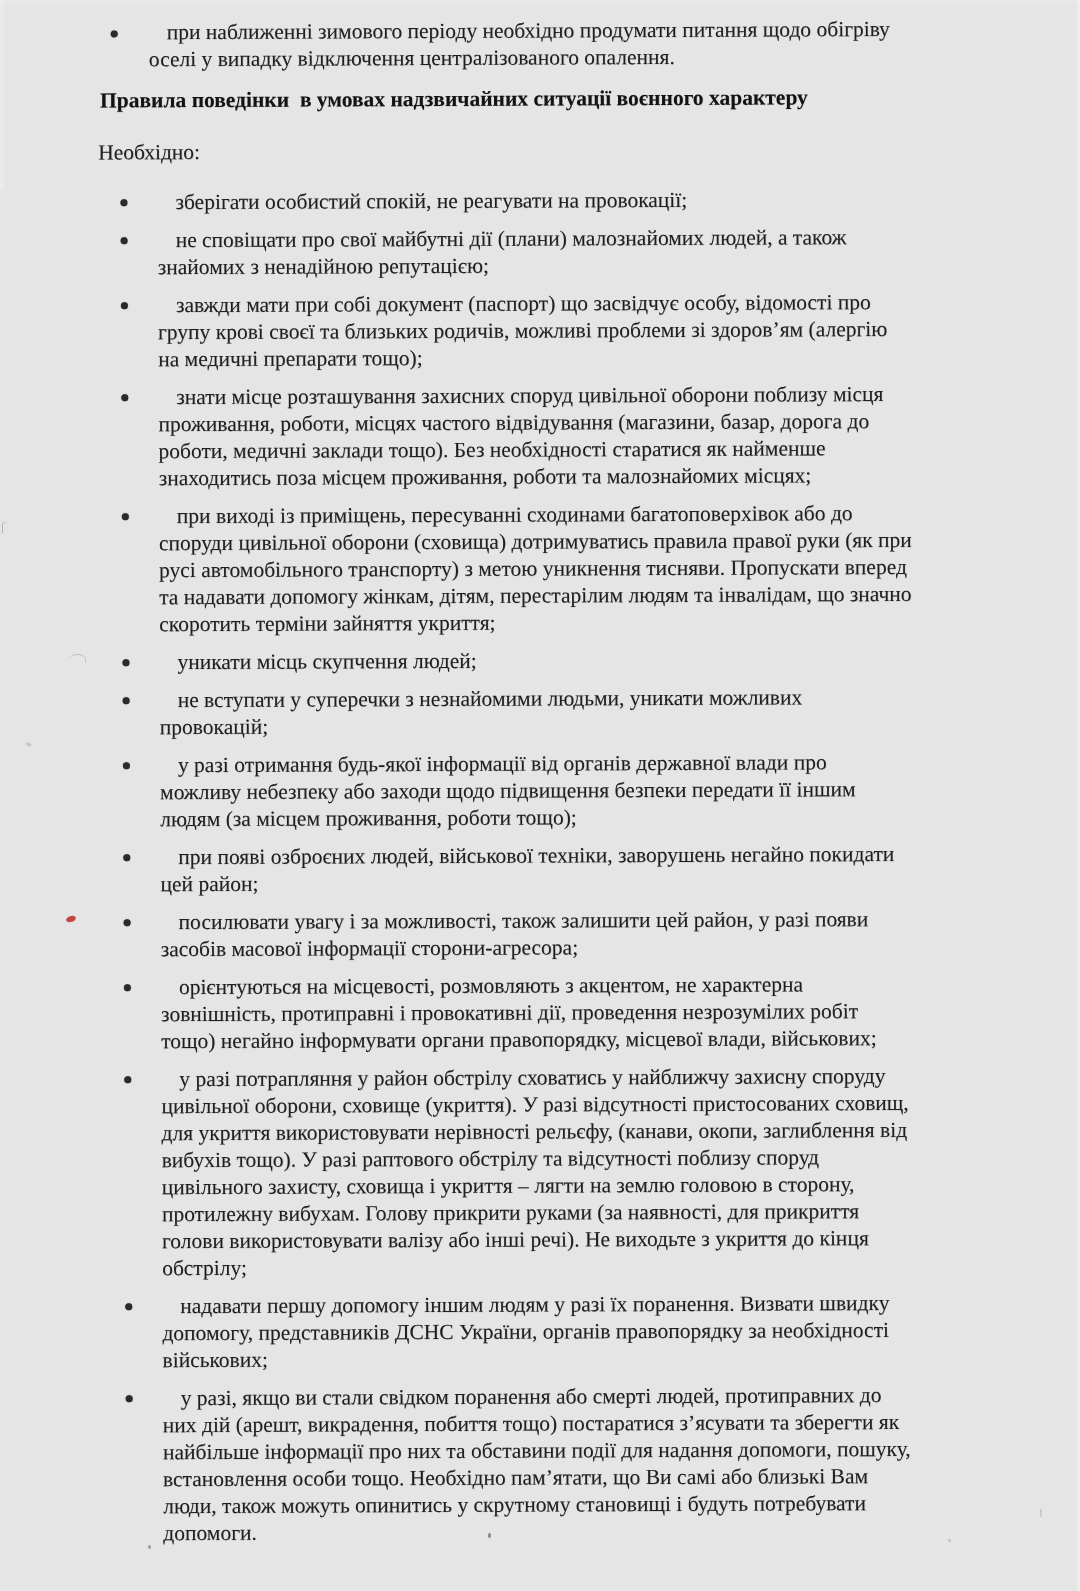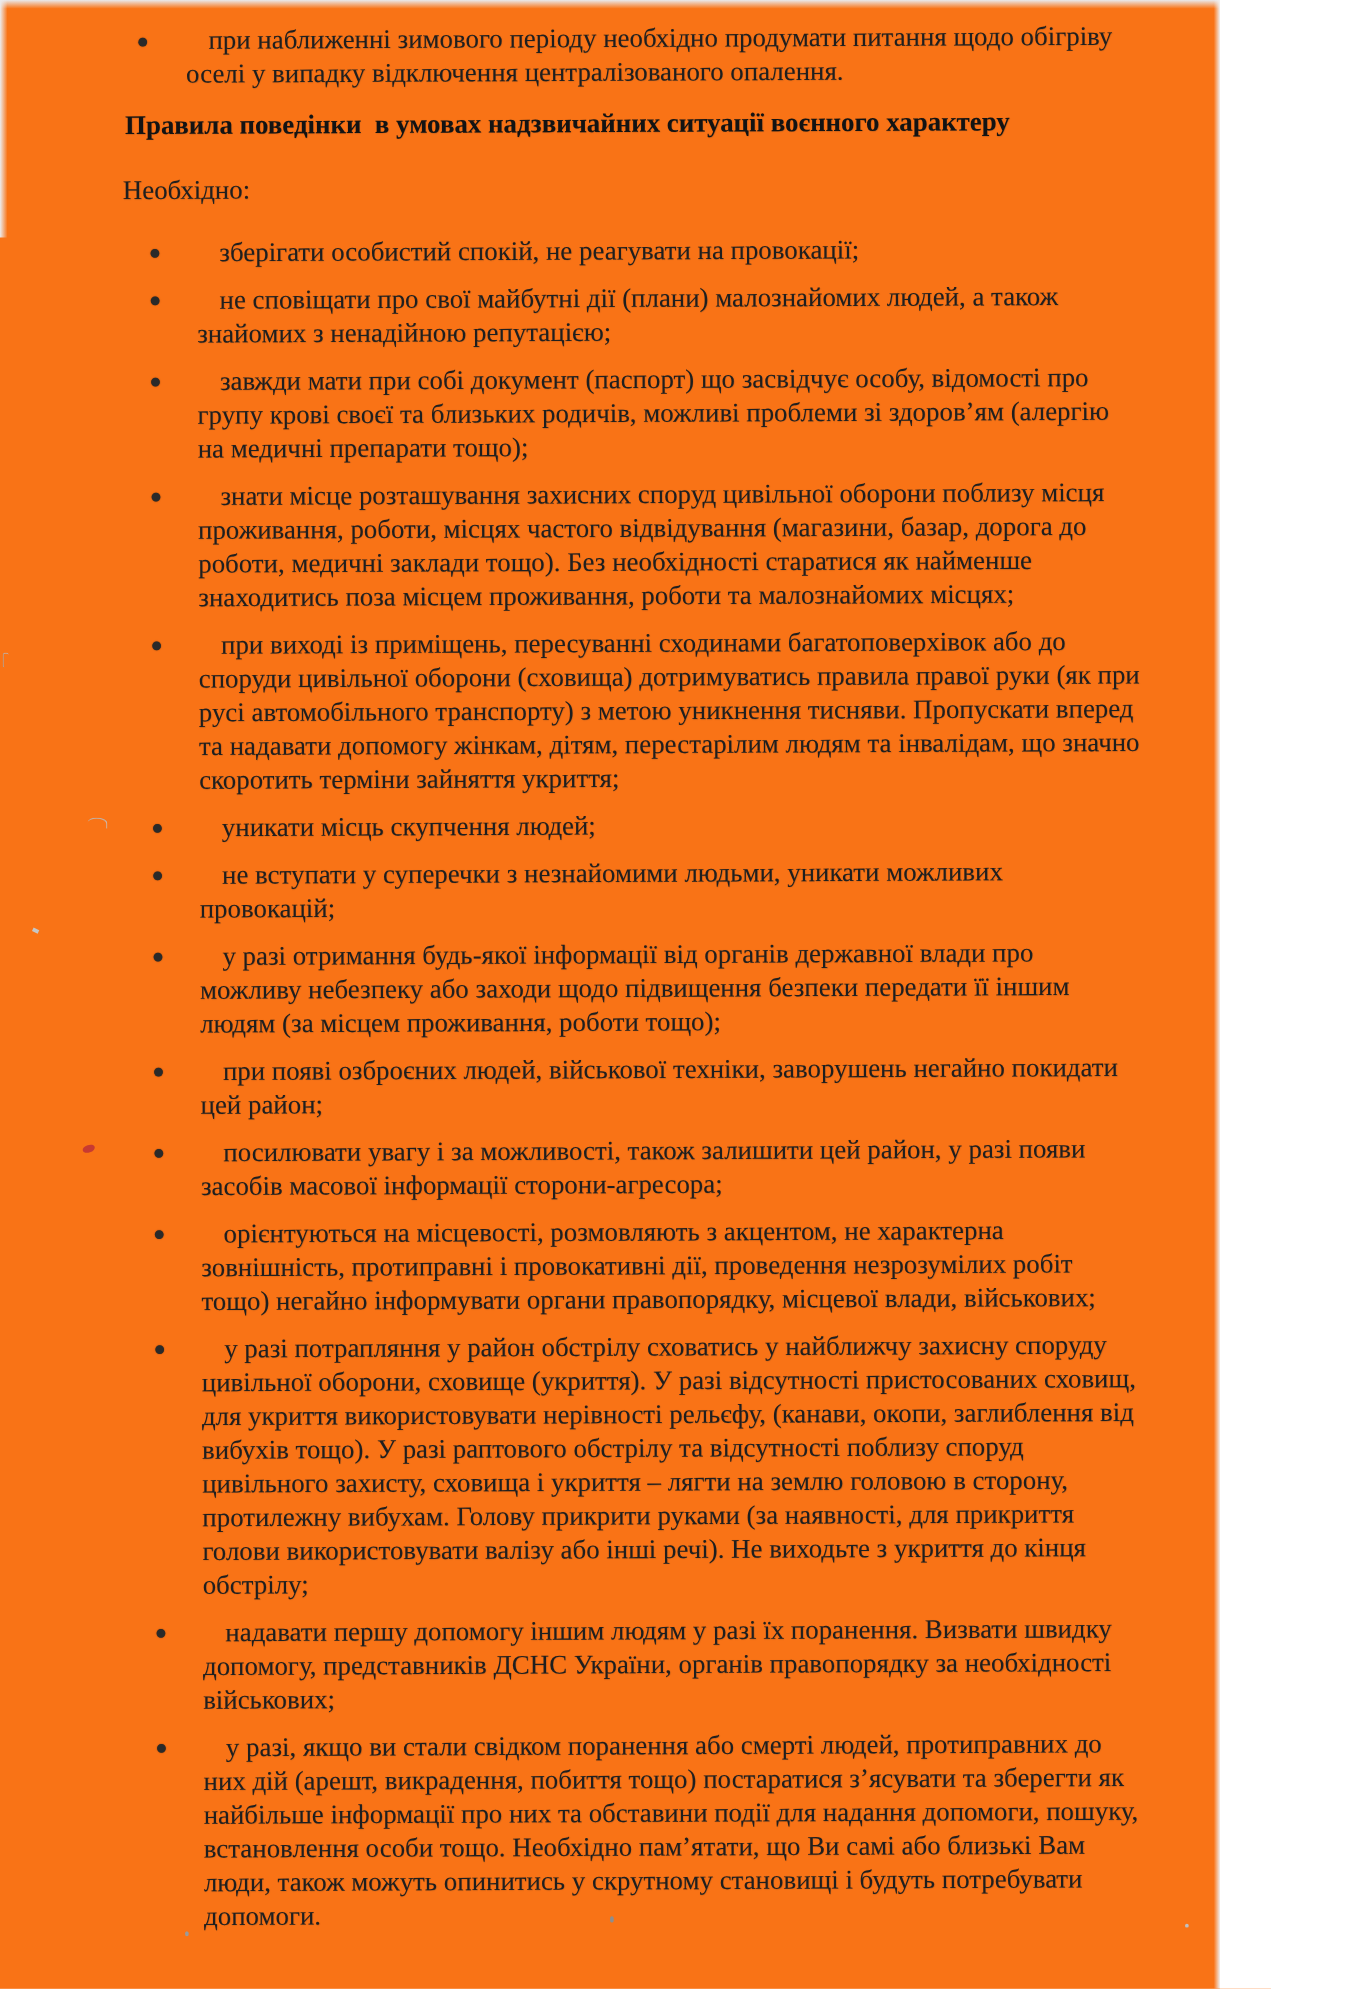--- a/index.html
+++ b/index.html
@@ -4,22 +4,22 @@
 <style>
   html, body { margin: 0; padding: 0; }
   body {
     width: 1080px; height: 1591px;
     background: #ffffff;
     font-family: "Liberation Serif", "DejaVu Serif", serif;
     overflow: hidden;
   }
   .page {
     position: relative;
-    width: 976px; height: 1591px;
-    background: #f97316;
+    width: 1080px; height: 1591px;
+    background: #e5e5e5;
     overflow: hidden;
     color: #1f1f1f;
   }
   .scan-content {
     position: absolute;
     top: 18px; left: 0; right: 0;
     transform: rotate(-0.25deg);
     transform-origin: 40% 50%;
     font-size: 21.5px;
     line-height: 27px;

